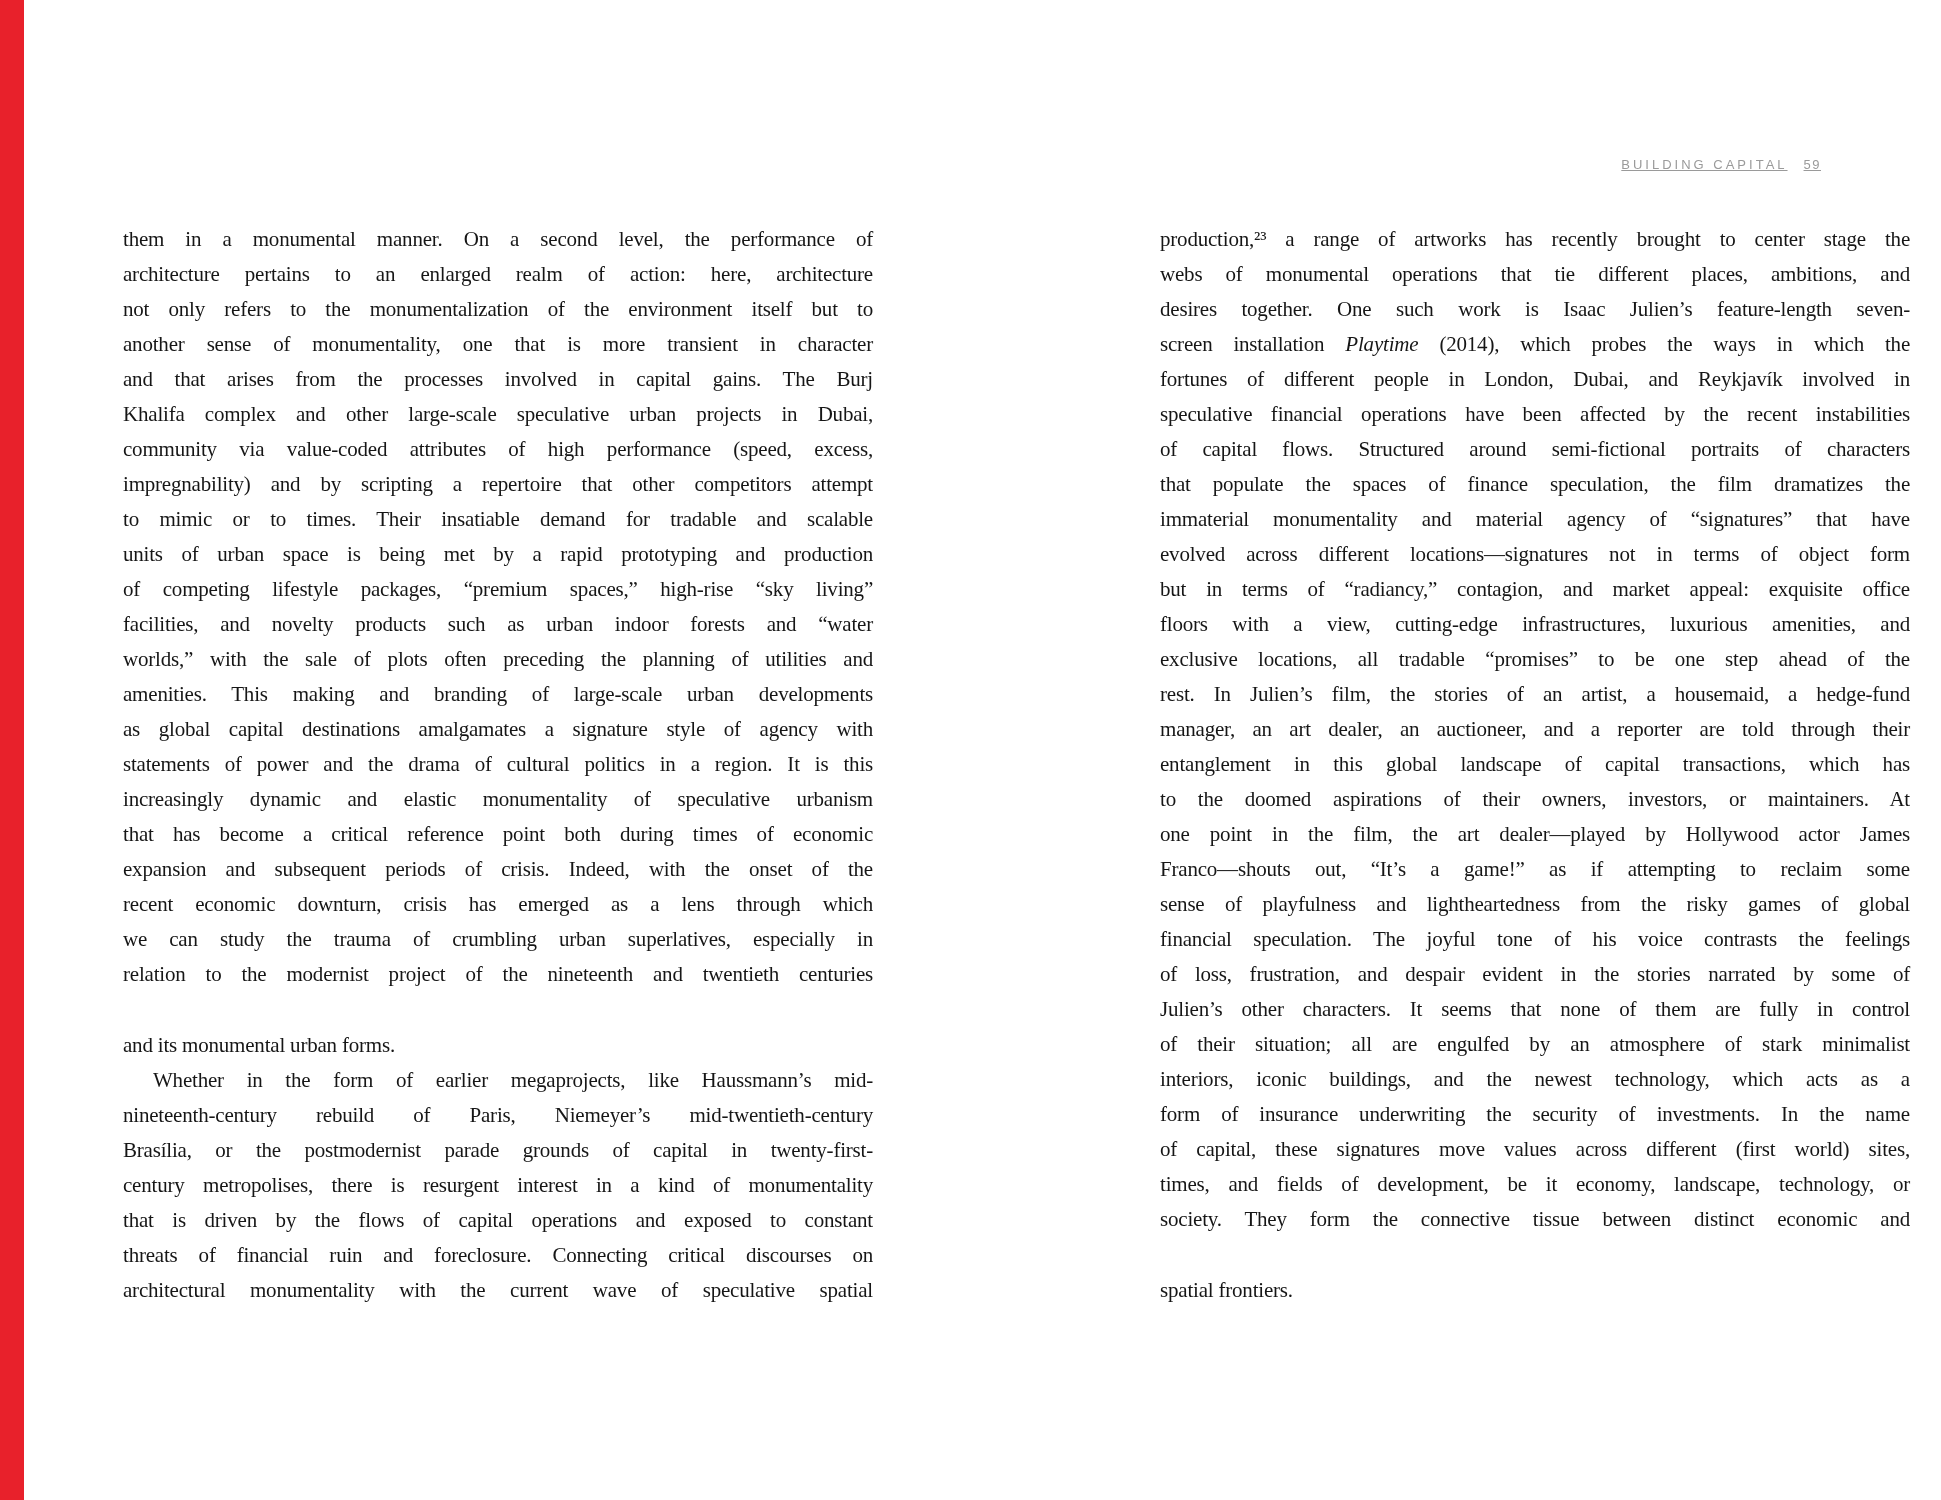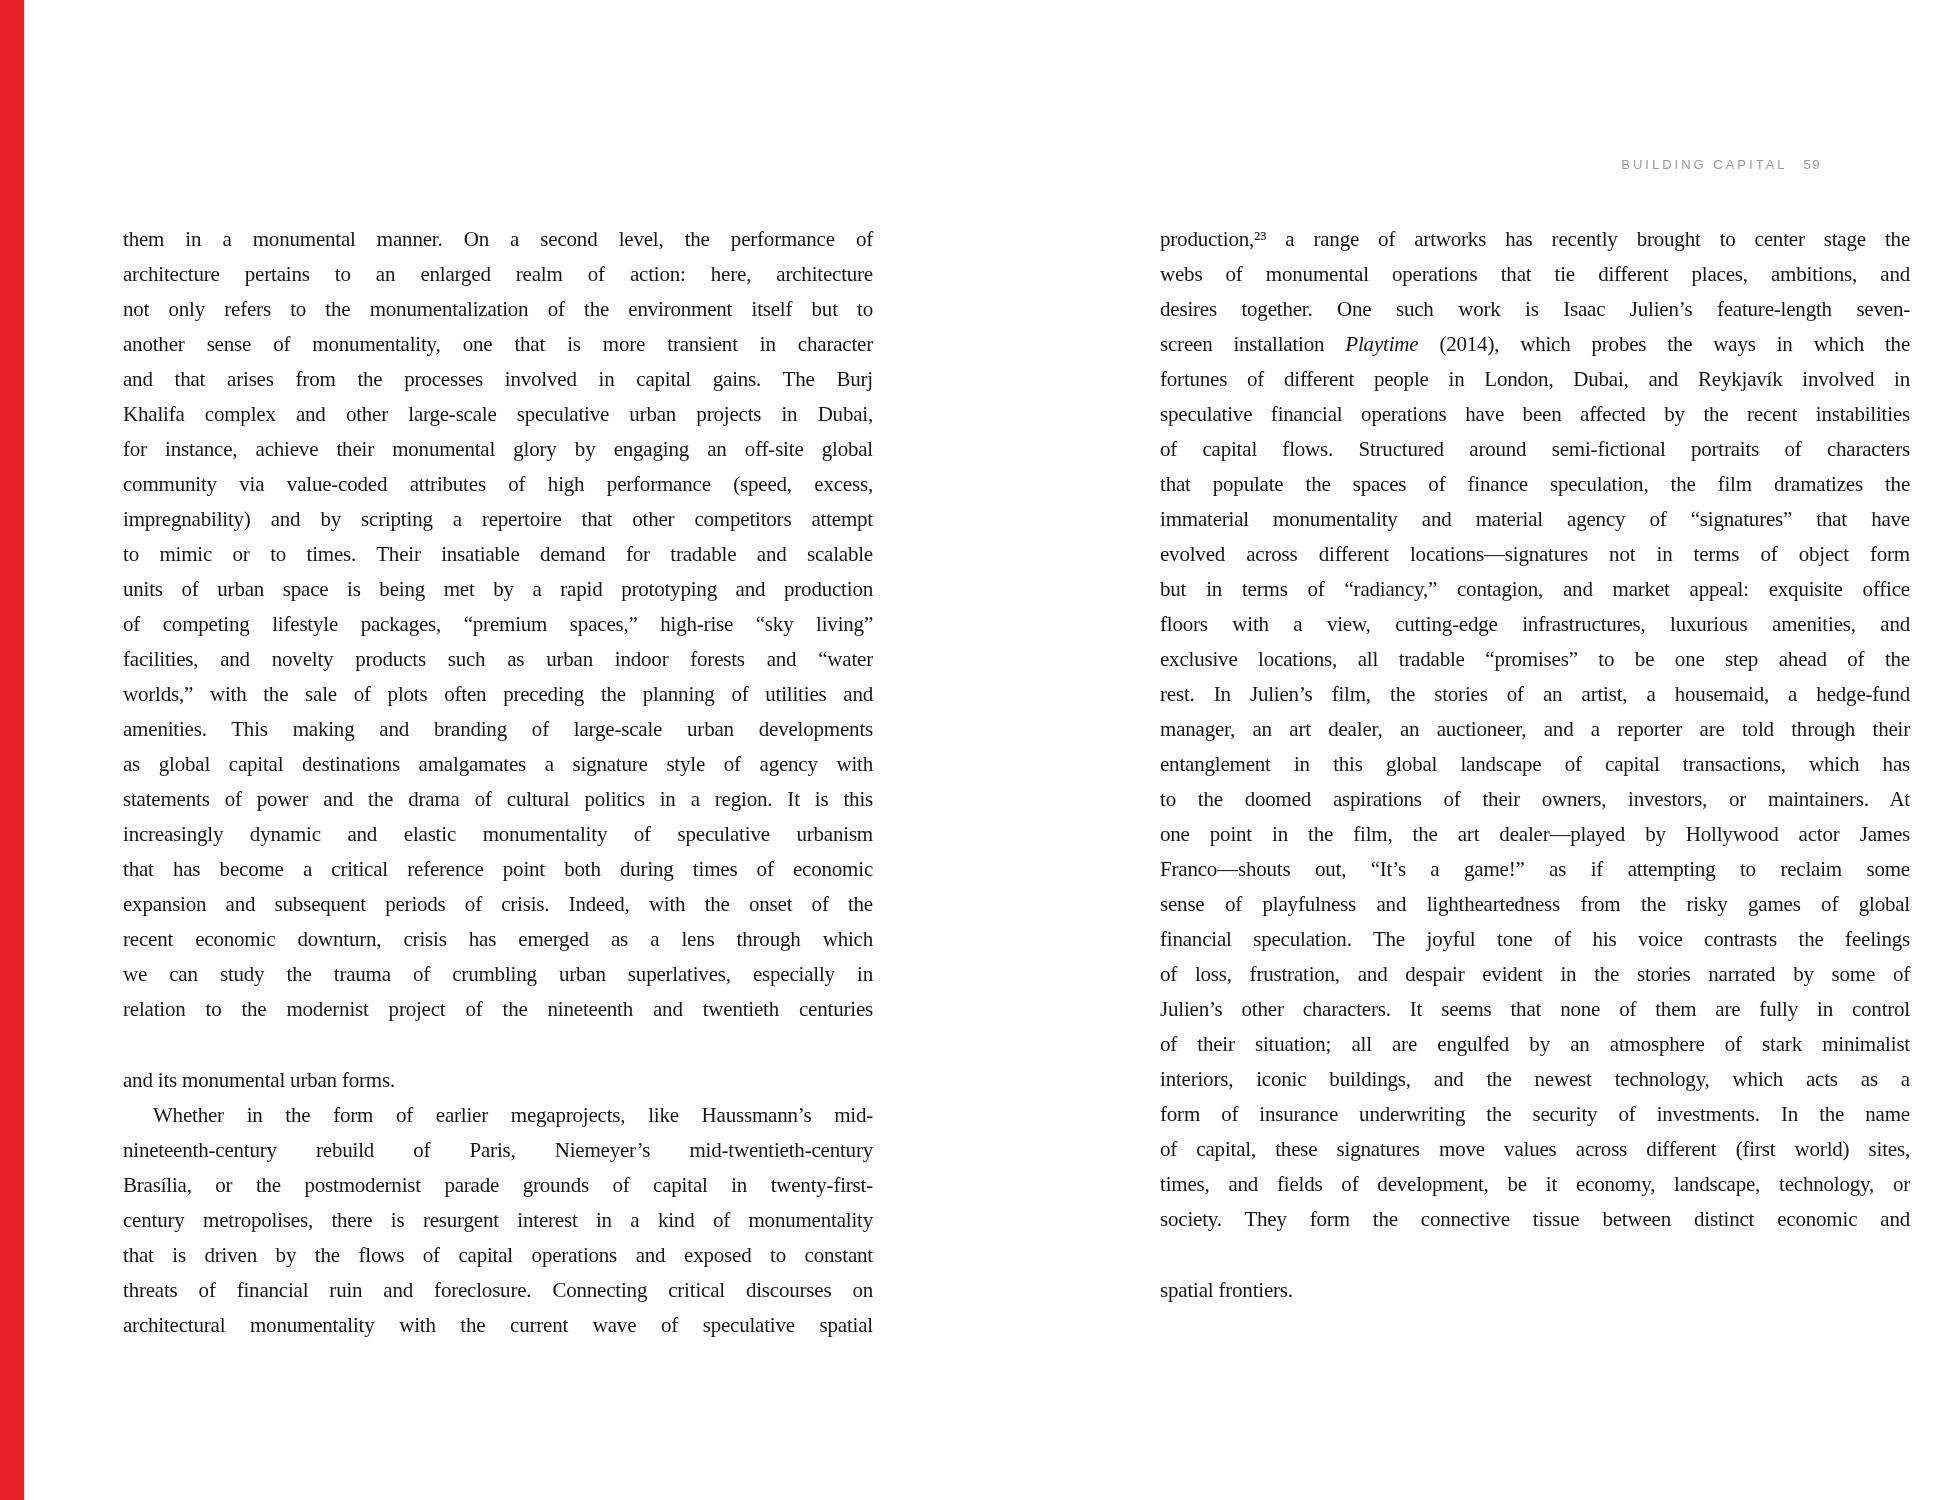--- a/index.html
+++ b/index.html
@@ -20,20 +20,21 @@
   .running-header {
     position: absolute;
     top: 157px;
     right: 120px;
     font-family: "Liberation Sans", sans-serif;
     font-size: 13px;
     font-weight: 500;
     color: #9a9a9a;
     letter-spacing: 3px;
     white-space: nowrap;
+    text-decoration: underline;
   }
   .running-header .pagenum {
     margin-left: 16px;
     letter-spacing: 1.5px;
   }
   .column {
     position: absolute;
     top: 222px;
     width: 750px;
     font-size: 21px;
@@ -69,21 +70,20 @@
   </div>
 
   <div class="column left">
       <div class="para">
         <div class="line">them in a monumental manner. On a second level, the performance of</div>
         <div class="line">architecture pertains to an enlarged realm of action: here, architecture</div>
         <div class="line">not only refers to the monumentalization of the environment itself but to</div>
         <div class="line">another sense of monumentality, one that is more transient in character</div>
         <div class="line">and that arises from the processes involved in capital gains. The Burj</div>
         <div class="line">Khalifa complex and other large-scale speculative urban projects in Dubai,</div>
-        <div class="line">for instance, achieve their monumental glory by engaging an off-site global</div>
         <div class="line">community via value-coded attributes of high performance (speed, excess,</div>
         <div class="line">impregnability) and by scripting a repertoire that other competitors attempt</div>
         <div class="line">to mimic or to times. Their insatiable demand for tradable and scalable</div>
         <div class="line">units of urban space is being met by a rapid prototyping and production</div>
         <div class="line">of competing lifestyle packages, “premium spaces,” high-rise “sky living”</div>
         <div class="line">facilities, and novelty products such as urban indoor forests and “water</div>
         <div class="line">worlds,” with the sale of plots often preceding the planning of utilities and</div>
         <div class="line">amenities. This making and branding of large-scale urban developments</div>
         <div class="line">as global capital destinations amalgamates a signature style of agency with</div>
         <div class="line">statements of power and the drama of cultural politics in a region. It is this</div>

